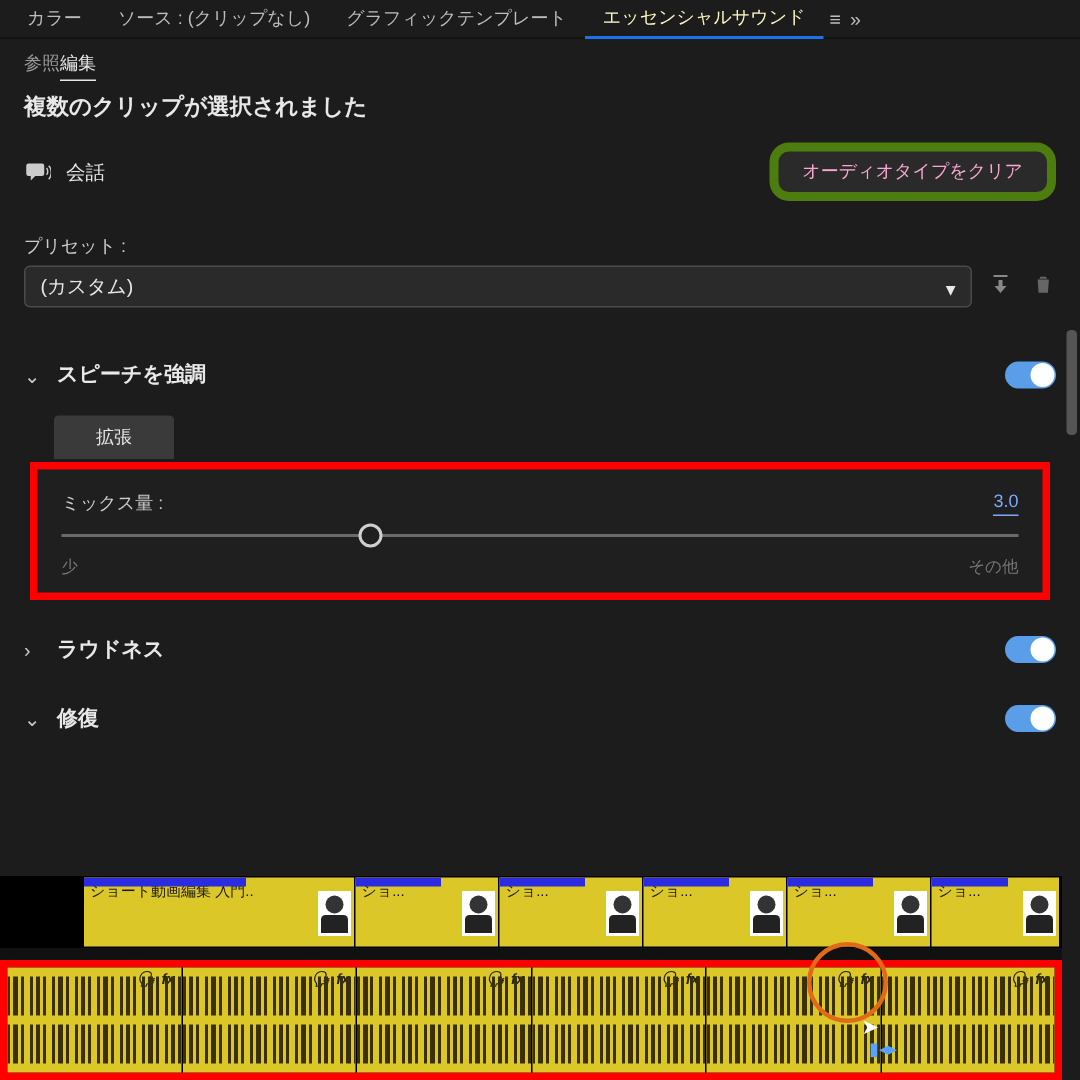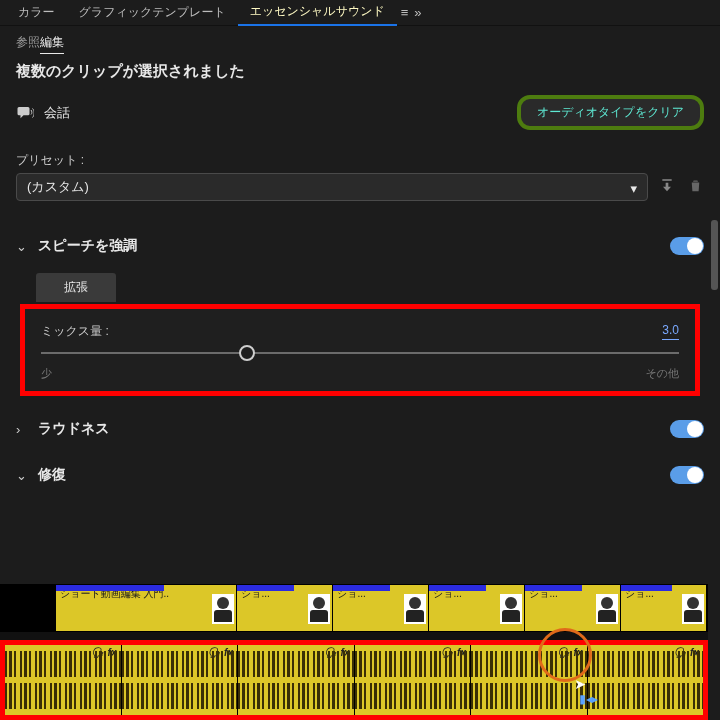--- a/index.html
+++ b/index.html
@@ -54,24 +54,24 @@
     gap: 10px;
   }
   .dialog-icon {
     width: 18px; height: 18px;
     display: inline-flex; align-items: center; justify-content: center;
     color: #ccc;
   }
   .clear-audio-btn {
     margin-left: auto;
     background: #2a2a2a;
-    border: 4px solid #4d7c0f;
+    border: 6px solid #4d7c0f;
     border-radius: 13px;
     padding: 5px 16px;
-    color: #5eead4;
+    color: #f9a8d4;
     font-size: 12px;
     text-align: center;
   }
 
   .preset-label {
     padding: 18px 16px 4px;
     color: #ccc;
     font-size: 12px;
   }
   .preset-row {
@@ -257,20 +257,21 @@
     width: 7px; height: 70px;
     background: #555;
     border-radius: 3px;
   }
 </style>
 </head>
 <body>
 
 <div class="tabbar">
   <div class="tab">カラー</div>
+  <div class="tab">ソース : (クリップなし)</div>
   <div class="tab">グラフィックテンプレート</div>
   <div class="tab active">エッセンシャルサウンド</div>
   <span class="menu-icon">≡</span>
   <span class="chev-right">»</span>
 </div>
 
 <div class="subtabs">
   <div class="subtab">参照</div>
   <div class="subtab active">編集</div>
 </div>

